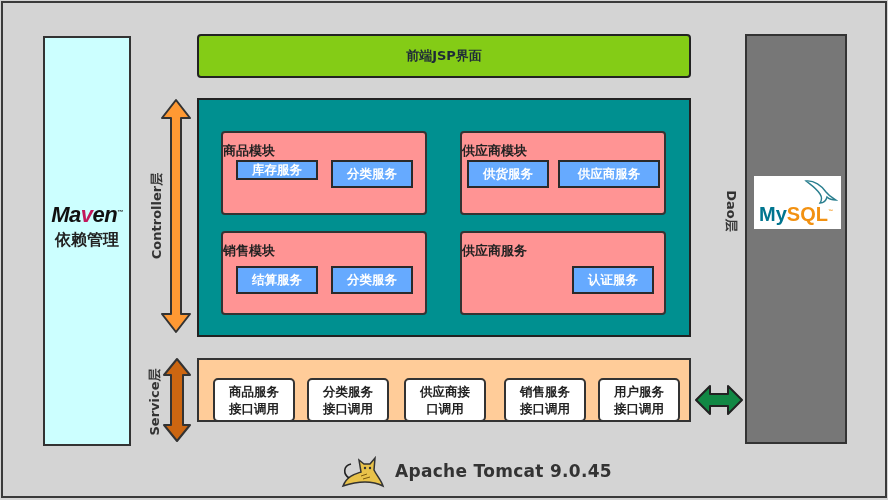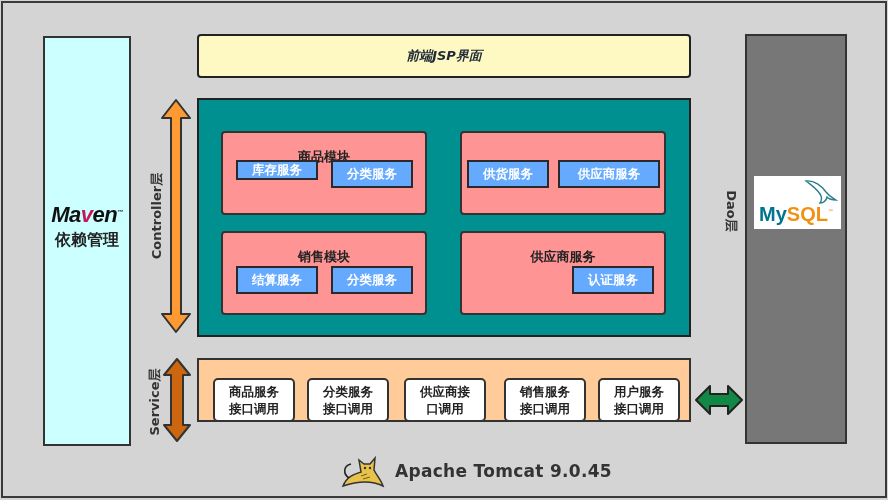--- a/index.html
+++ b/index.html
@@ -8,26 +8,26 @@
   .frame { position: absolute; left: 1px; top: 1px; width: 882px; height: 493px;
            border: 2px solid #3a3a3a; background: #d4d4d4; }
   .abs { position: absolute; box-sizing: border-box; }
   .maven { left: 43px; top: 36px; width: 88px; height: 410px; background: #ccffff; border: 2px solid #333; }
   .maven-logo { position: absolute; left: 0; right: 0; top: 164px; text-align: center;
                 font-family: "Liberation Sans", sans-serif; font-style: italic; font-weight: bold; font-size: 22px; color: #111; letter-spacing: -0.5px; }
   .maven-logo .v { color: #c2185b; }
   .maven-logo sup { font-size: 6px; font-style: normal; }
   .maven-sub { position: absolute; left: 0; right: 0; top: 192px; text-align: center;
                font-weight: bold; font-size: 16px; color: #222; }
-  .jsp { left: 197px; top: 34px; width: 494px; height: 44px; background: #fef9c3; border: 2px solid #222;
+  .jsp { left: 197px; top: 34px; width: 494px; height: 44px; background: #84cc16; border: 2px solid #222;
          border-radius: 4px; display: flex; align-items: center; justify-content: center;
-         font-weight: bold; font-size: 13px; color: #1e2a38; font-style: italic; }
+         font-weight: bold; font-size: 13px; color: #1e2a38; }
   .controller-area { left: 197px; top: 98px; width: 494px; height: 239px; background: #009090; border: 2px solid #222; }
   .module { position: absolute; background: #ff9494; border: 2px solid #333; border-radius: 4px; box-sizing: border-box; }
-  .module-title { position: absolute; left: 0; right: 0; top: 15px; text-align: center; font-weight: bold; font-size: 13px; color: #222; }
+  .module-title { position: absolute; left: 0; right: 0; top: 9px; text-align: left; font-weight: bold; font-size: 13px; color: #222; }
   .svc { position: absolute; background: #66aaff; border: 2px solid #2a2a2a; box-sizing: border-box;
          display: flex; align-items: center; justify-content: center; color: #fff; font-weight: bold; font-size: 12.5px; }
   .service-area { left: 197px; top: 358px; width: 494px; height: 64px; background: #ffcc99; border: 2px solid #333; }
   .iface { position: absolute; top: 18px; width: 82px; height: 44px; background: #fff; border: 2px solid #333; border-radius: 5px;
            box-sizing: border-box; display: flex; flex-direction: column; align-items: center; justify-content: center;
            font-weight: bold; font-size: 12.5px; color: #222; line-height: 17px; }
   .dao { left: 745px; top: 34px; width: 102px; height: 410px; background: #777777; border: 2px solid #333; }
   .mysql { position: absolute; left: 7px; top: 140px; width: 87px; height: 53px; background: #fff; }
   .mysql-text { position: absolute; left: 5px; top: 27px; font-family: "Liberation Sans", sans-serif; font-size: 20px; font-weight: bold; }
   .mysql-text .my { color: #00758f; }
@@ -55,20 +55,21 @@
 </svg>
 <div class="vlabel" style="left:112px;top:207px;width:90px;text-align:center;transform:rotate(-90deg);">Controller层</div>
 
 <div class="abs controller-area">
   <div class="module" style="left:22px;top:31px;width:206px;height:84px;">
     <div class="module-title">商品模块</div>
     <div class="svc" style="left:13px;top:27px;width:82px;height:20px;">库存服务</div>
     <div class="svc" style="left:108px;top:27px;width:82px;height:28px;">分类服务</div>
   </div>
   <div class="module" style="left:261px;top:31px;width:206px;height:84px;">
+    <div class="module-title">供应商模块</div>
     <div class="svc" style="left:5px;top:27px;width:82px;height:28px;">供货服务</div>
     <div class="svc" style="left:96px;top:27px;width:102px;height:28px;">供应商服务</div>
   </div>
   <div class="module" style="left:22px;top:131px;width:206px;height:84px;">
     <div class="module-title">销售模块</div>
     <div class="svc" style="left:13px;top:33px;width:82px;height:28px;">结算服务</div>
     <div class="svc" style="left:108px;top:33px;width:82px;height:28px;">分类服务</div>
   </div>
   <div class="module" style="left:261px;top:131px;width:206px;height:84px;">
     <div class="module-title">供应商服务</div>

